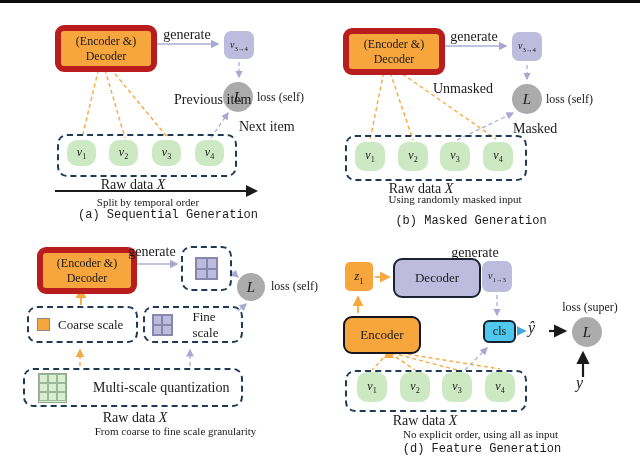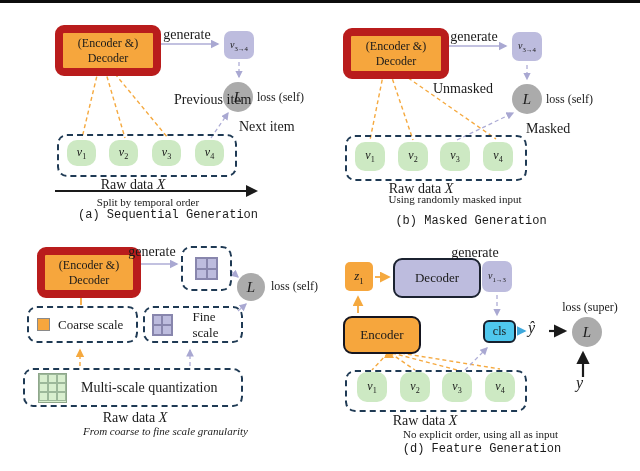--- a/index.html
+++ b/index.html
@@ -3,21 +3,21 @@
 <meta charset="utf-8">
 <style>
   html,body{margin:0;padding:0;background:#fff;}
   #stage{position:relative;width:640px;height:471px;background:#fff;overflow:hidden;
          font-family:"Liberation Serif","DejaVu Serif",serif;color:#1a1a1a;}
   .panel{position:absolute;inset:0;}
   .abs{position:absolute;}
   .ctr{display:flex;align-items:center;justify-content:center;text-align:center;}
   .toprule{position:absolute;left:0;top:0;width:640px;height:3px;background:#0d0d0d;}
 
-  .modelbox{background:#f6a63d;border:8px solid #b91c1c;border-radius:9px;
+  .modelbox{background:#f6a63d;border:6px solid #b91c1c;border-radius:9px;
             font-size:12px;line-height:1.22;}
   .softpurple{background:#bdbcde;border-radius:7px;font-size:10px;}
   .decoderbox{background:#bdbcde;border:2px solid #1b2230;border-radius:9px;font-size:13px;}
   .encoderbox{background:#f6a63d;border:2px solid #15151f;border-radius:9px;font-size:13px;}
   .zbox{background:#f6a63d;border-radius:5px;font-size:13px;}
   .clsbox{background:#4fc7ee;border:2px solid #16202e;border-radius:6px;font-size:12px;}
   .losscircle{background:#ababab;border-radius:50%;font-style:italic;font-size:15px;}
   .token{background:#cde9c3;border-radius:10px;font-size:12px;}
   .dashbox{border:2px dashed #1f3a54;border-radius:10px;}
 
@@ -135,21 +135,21 @@
            <div>Decoder</div>
         </div>
     </div>
     <div class="abs ctr t10" style="left:447px;top:29px;width:54px;">generate</div>
     <div class="abs ctr softpurple math" style="left:512px;top:32px;width:30px;height:29px;">
       <span><i>v</i><sub>3→4</sub></span>
     </div>
     <div class="abs ctr losscircle" style="left:512px;top:84px;width:30px;height:30px;">L</div>
     <div class="abs t12" style="left:546px;top:92px;">loss (self)</div>
     <div class="abs t10" style="left:433px;top:81px;">Unmasked</div>
-    <div class="abs t10" style="left:526px;top:121px;">Masked</div>
+    <div class="abs t10" style="left:513px;top:121px;">Masked</div>
     <div class="abs dashbox" style="left:345px;top:135px;width:178px;height:42px;"></div>
     <div class="abs ctr token math" style="left:355px;top:142px;width:30px;height:29px;">
         <span><i>v</i><sub>1</sub></span>
       </div>
     <div class="abs ctr token math" style="left:398px;top:142px;width:30px;height:29px;">
         <span><i>v</i><sub>2</sub></span>
       </div>
     <div class="abs ctr token math" style="left:440px;top:142px;width:30px;height:29px;">
         <span><i>v</i><sub>3</sub></span>
       </div>
@@ -187,38 +187,38 @@
     </div>
     <div class="abs dashbox" style="left:143px;top:306px;width:100px;height:37px;display:flex;align-items:center;gap:20px;padding-left:7px;box-sizing:border-box;">
       <div class="grid2" style="width:20px;height:20px;">
           <span></span>
           <span></span>
           <span></span>
           <span></span>
         </div>
       <div style="font-size:13px;">Fine scale</div>
     </div>
-    <div class="abs dashbox" style="left:23px;top:368px;width:220px;height:39px;display:flex;align-items:center;gap:14px;padding-left:13px;box-sizing:border-box;">
+    <div class="abs dashbox" style="left:23px;top:368px;width:220px;height:39px;display:flex;align-items:center;gap:26px;padding-left:13px;box-sizing:border-box;">
       <div class="grid3" style="width:27px;height:28px;">
           <span></span>
           <span></span>
           <span></span>
           <span></span>
           <span></span>
           <span></span>
           <span></span>
           <span></span>
           <span></span>
         </div>
       <div style="font-size:14px;">Multi-scale quantization</div>
     </div>
     <div class="abs ctr t10 math" style="left:85px;top:410px;width:100px;">
       <span><span>Raw data</span>&nbsp;<i>X</i></span>
     </div>
-    <div class="abs ctr t11" style="left:58px;top:425px;width:215px;font-style:italic;">From coarse to fine scale granularity</div>
+    <div class="abs ctr t11" style="left:68px;top:425px;width:215px;">From coarse to fine scale granularity</div>
   </div>
 
   <div class="panel">
     <div class="abs ctr zbox math" style="left:345px;top:262px;width:28px;height:29px;">
       <span><i>z</i><sub>1</sub></span>
     </div>
     <div class="abs ctr decoderbox" style="left:393px;top:258px;width:84px;height:36px;">Decoder</div>
     <div class="abs ctr t10" style="left:448px;top:245px;width:54px;">generate</div>
     <div class="abs ctr softpurple math" style="left:482px;top:261px;width:30px;height:31px;">
       <span><i>v</i><sub>1→3</sub></span>

